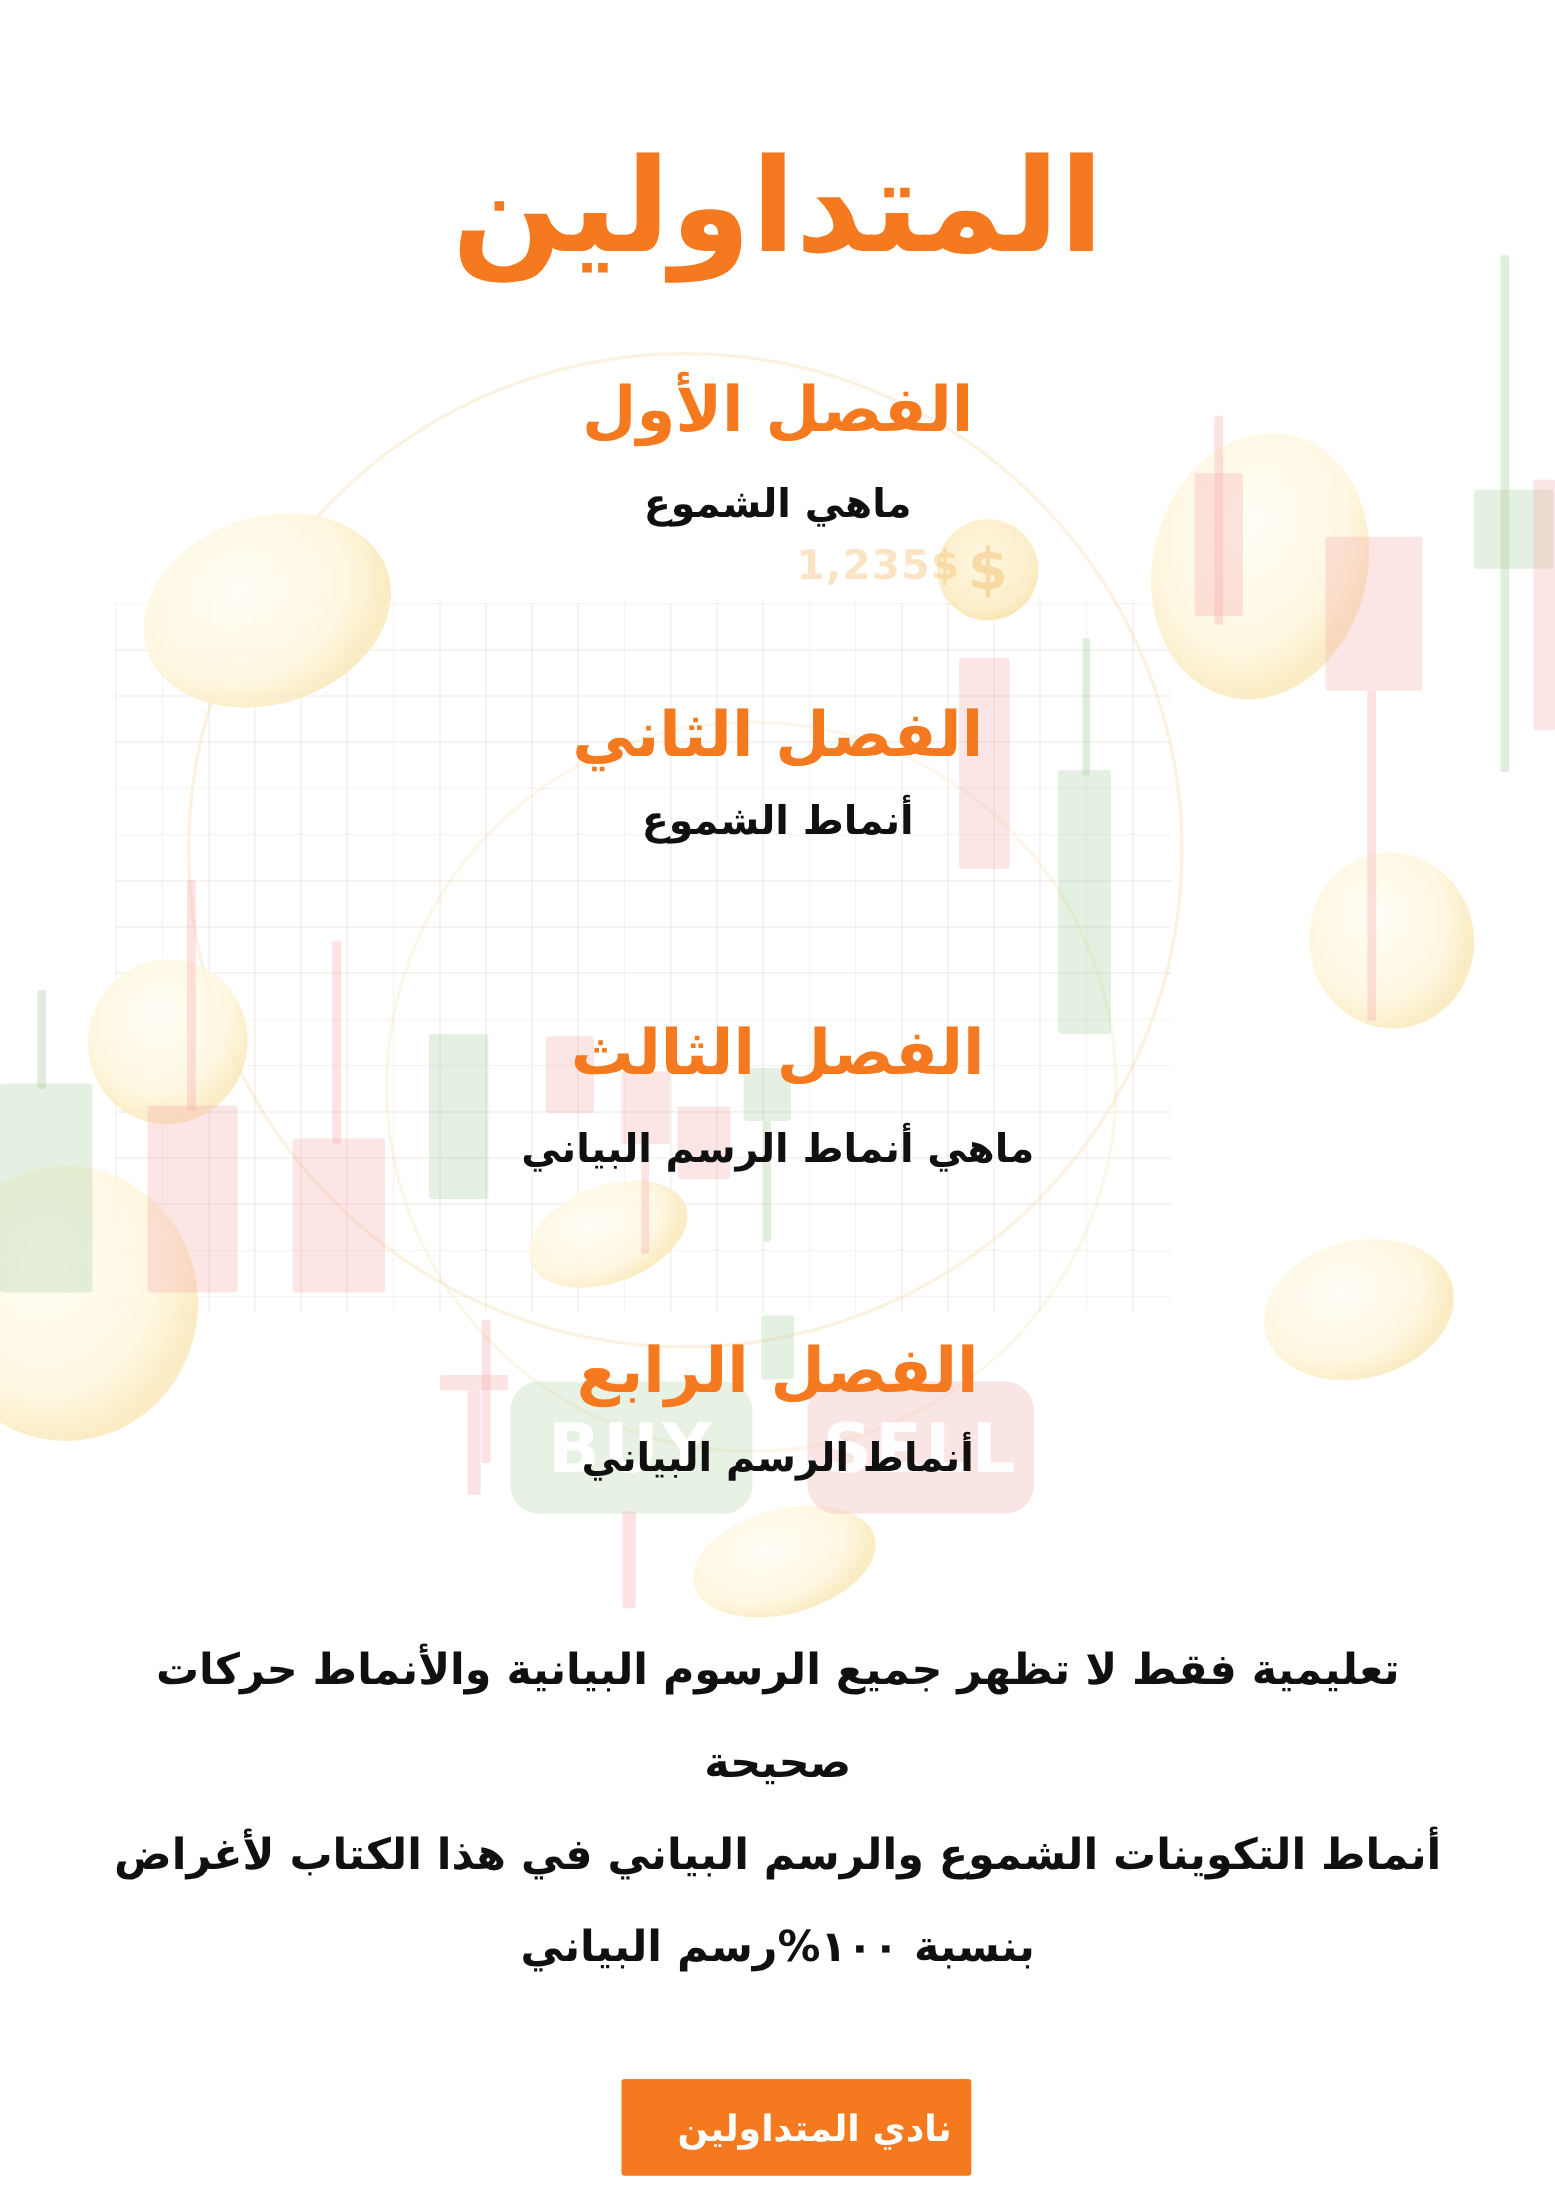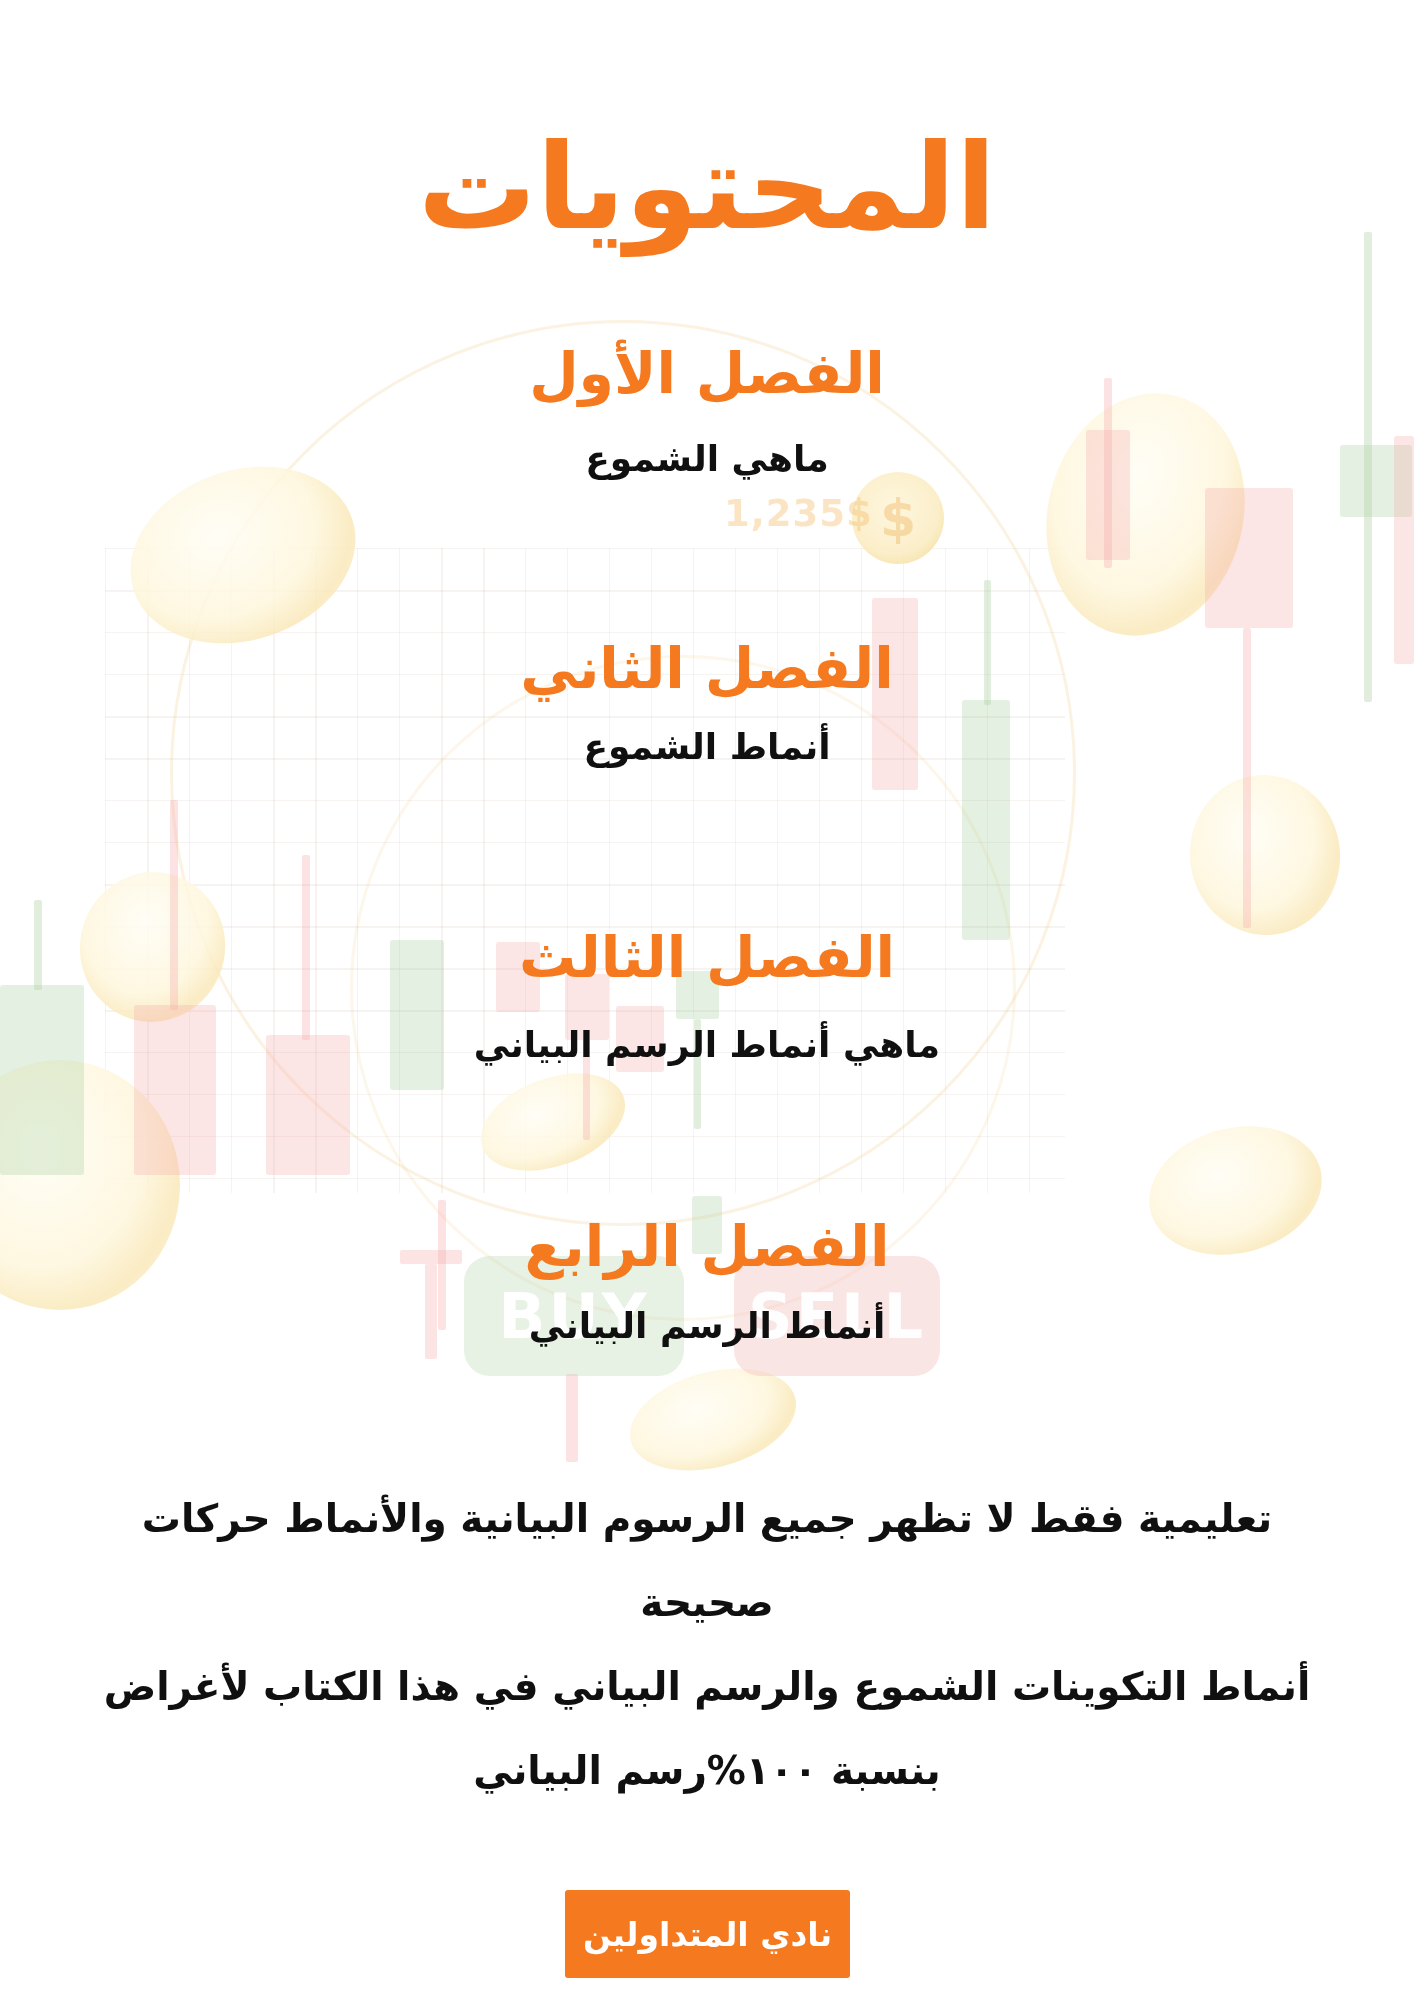--- a/index.html
+++ b/index.html
@@ -56,21 +56,21 @@
   .h3{top:924px;text-align:center;} .s3{top:1024px;}
   .h4{top:1213px;} .s4{top:1305px;}
   .disclaimer{
     position:absolute;top:1477px;left:87px;width:1240px;text-align:center;direction:rtl;
     font-size:39px;font-weight:bold;color:#101010;line-height:84px;
   }
   .badge{
     position:absolute;left:565px;top:1890px;width:285px;height:88px;
     background:#F4791F;border-radius:3px;color:#ffffff;
     display:flex;align-items:center;justify-content:center;
-    font-size:33px;font-weight:bold;direction:rtl;
+    font-size:33px;font-weight:bold;direction:rtl;padding-left:33px;
   }
 </style>
 </head>
 <body>
 
 <div class="page">
 
   <div class="bg circle c1"></div>
   <div class="bg circle c2"></div>
   <div class="bg grid"></div>
@@ -121,21 +121,21 @@
   <div class="bg wick-down" style="left:566px;top:1374px;width:12px;height:88px;"></div>
   <div class="bg wick-down" style="left:438px;top:1200px;width:8px;height:130px;"></div>
 
   <div class="bg trade-btn buy">
     <span>BUY</span>
   </div>
   <div class="bg trade-btn sell">
     <span>SELL</span>
   </div>
 
-  <div class="txt page-title">المحتويات</div>
+  <div class="txt page-title">المتداولين</div>
 
   <div class="txt chapter-heading h1">الفصل الأول</div>
   <div class="txt chapter-sub s1">ماهي الشموع</div>
 
   <div class="txt chapter-heading h2">الفصل الثاني</div>
   <div class="txt chapter-sub s2">أنماط الشموع</div>
 
   <div class="txt chapter-heading h3">الفصل الثالث</div>
   <div class="txt chapter-sub s3">ماهي أنماط الرسم البياني</div>
 

